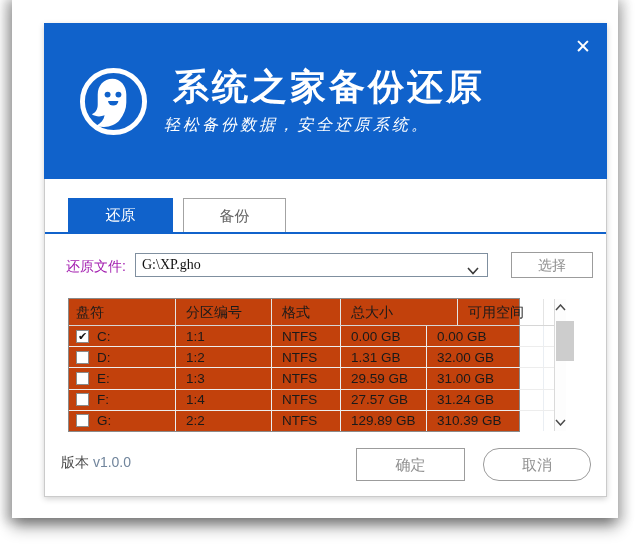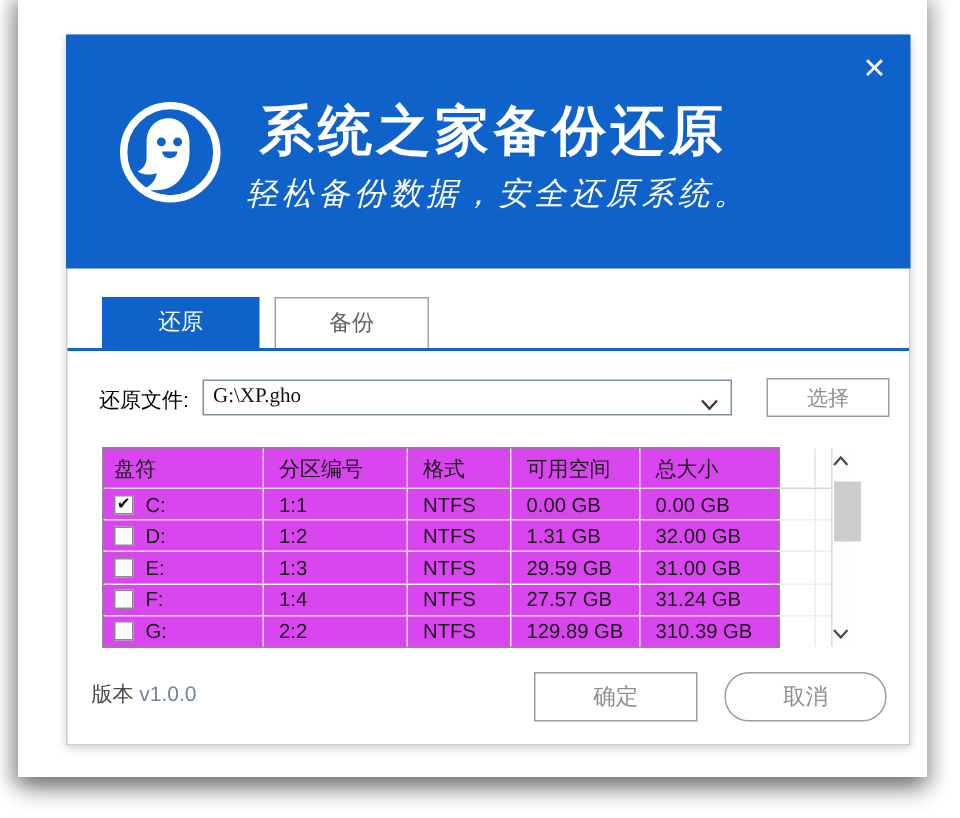--- a/index.html
+++ b/index.html
@@ -30,49 +30,49 @@
     color:#ffffff;font-size:19px;line-height:22px;text-align:center;cursor:pointer;
     font-family:"DejaVu Sans",sans-serif;
   }
   .logo{position:absolute;left:34px;top:43px;width:71px;height:71px;}
   .title{
     position:absolute;left:129px;top:40px;color:#ffffff;
     font-size:36px;font-weight:bold;letter-spacing:3px;white-space:nowrap;
   }
   .subtitle{
     position:absolute;left:120px;top:92px;color:#ffffff;
-    font-size:21px;font-style:italic;letter-spacing:3px;white-space:nowrap;
+    font-size:16px;font-style:italic;letter-spacing:3px;white-space:nowrap;
     font-family:"Liberation Serif","DejaVu Serif",serif;
   }
   
   .tabs{position:absolute;left:0;top:174px;width:100%;height:34px;}
   .tab{
     position:absolute;top:0;height:34px;box-sizing:border-box;
     font-size:15px;text-align:center;line-height:33px;cursor:pointer;
   }
   .tab.active{left:23px;width:105px;background:#1062cb;color:#ffffff;}
   .tab.inactive{left:138px;width:103px;background:#ffffff;color:#636363;border:1px solid #a3a3a3;border-bottom:none;}
   .tabline{position:absolute;left:0;top:208px;width:100%;height:2px;background:#1062cb;}
   
-  .file-label{position:absolute;left:21px;top:234px;font-size:14px;color:#000000;}
+  .file-label{position:absolute;left:21px;top:234px;font-size:14px;color:#a21caf;}
   .combo{
     position:absolute;left:90px;top:229px;width:353px;height:24px;box-sizing:border-box;
     border:1px solid #7f8f9f;background:#ffffff;cursor:pointer;
   }
   .combo .val{position:absolute;left:6px;top:3px;font-size:14px;color:#111111;font-family:Liberation Serif, serif;}
   .combo .chev{position:absolute;right:8px;top:7px;}
   .btn{
     position:absolute;box-sizing:border-box;background:#ffffff;border:1px solid #9c9c9c;
     color:#8f8f8f;text-align:center;cursor:pointer;font-size:15px;
   }
   .select-btn{left:466px;top:228px;width:82px;height:26px;line-height:24px;font-size:14px;text-align:center;}
   
   .table{
     position:absolute;left:23px;top:274px;width:452px;height:134px;box-sizing:border-box;
-    border:1px solid #8a8a8a;background:#d946ef;display:flex;
+    border:1px solid #8a8a8a;background:#c2410c;display:flex;
   }
   .tmain{width:498px;display:flex;flex-direction:column;}
   .thead{display:flex;height:27px;box-sizing:border-box;border-bottom:1px solid #d6d6d6;}
   .hcell{
     box-sizing:border-box;padding-left:10px;font-size:14px;color:#1a1a1a;
     line-height:26px;border-right:1px solid #e4e4e4;overflow:hidden;white-space:nowrap;
   }
   .tbody{flex:1;display:flex;flex-direction:column;}
   .trow{flex:1;display:flex;box-sizing:border-box;border-bottom:1px solid #ededed;}
   .trow:last-child{border-bottom:none;}
@@ -141,22 +141,22 @@
       </span>
     </div>
     <div class="btn select-btn">选择</div>
 
     <div class="table">
       <div class="tmain">
         <div class="thead">
           <div class="hcell c1">盘符</div>
           <div class="hcell c2">分区编号</div>
           <div class="hcell c3">格式</div>
+          <div class="hcell c5">总大小</div>
           <div class="hcell c4">可用空间</div>
-          <div class="hcell c5">总大小</div>
           <div class="hcell c6"></div>
         </div>
         <div class="tbody">
             <div class="trow">
               <div class="cell c1">
                 <span class="checkbox">✔</span>
                 <span>C:</span>
               </div>
               <div class="cell c2">1:1</div>
               <div class="cell c3">NTFS</div>

